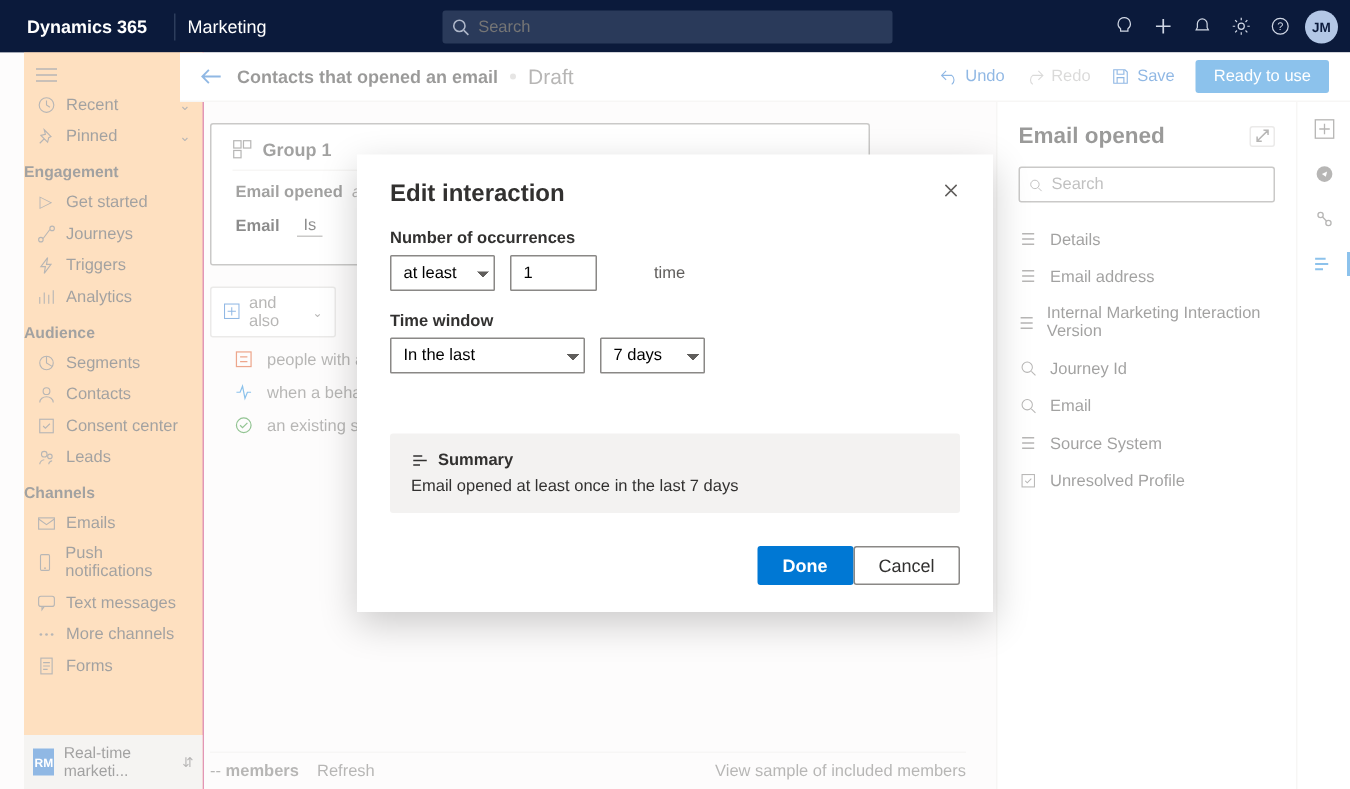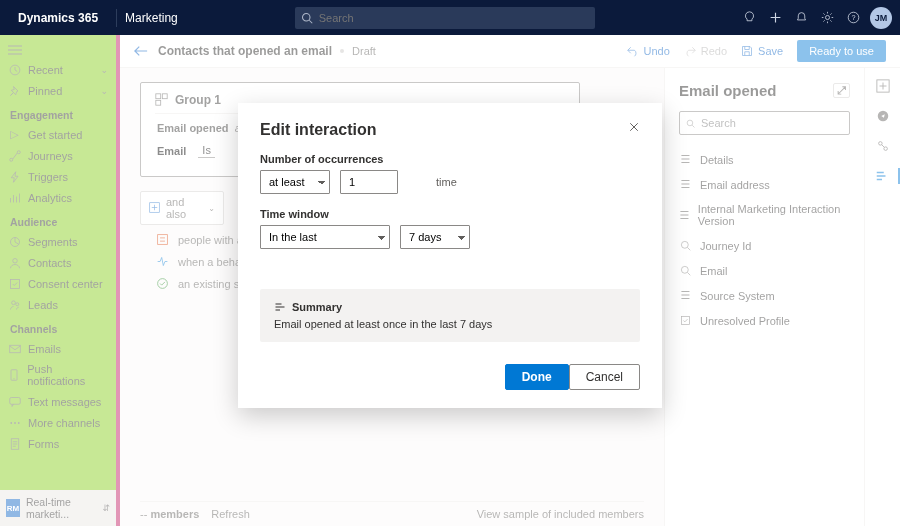--- a/index.html
+++ b/index.html
@@ -12,36 +12,36 @@
 .topbar .app { padding-right: 12px; }
 .topbar .spacer-left {width: 105px;}
 .topbar .search { flex: 0 0 300px; height: 22px; background: #2a3a5a; border-radius: 2px; display: flex; align-items: center; padding: 0 6px; color: #aeb7c9; }
 .topbar .search svg { width: 12px; height: 12px; margin-right: 6px; }
 .topbar .search input { background: transparent; border: none; color: #cfd6e4; font-size: 11px; flex: 1; outline: none;}
 .topbar .flex { flex: 1; }
 .topbar .tb-icon { width: 26px; height: 26px; display: flex; align-items: center; justify-content: center; color: #cfd6e4; }
 .topbar .avatar { width: 22px; height: 22px; border-radius: 50%; background: #b3c7e6; color: #0b1a3b; font-size: 9px; font-weight: 600; display: flex; align-items: center; justify-content: center; margin-left: 4px; }
 
 
-.leftnav { position: absolute; top: 35px; left: 0; bottom: 0; width: 120px; background: #84cc16; border-right: 4px solid #be185d; font-size: 11px; color: #323130; display: flex; flex-direction: column; padding-top:6px; }
+.leftnav { position: absolute; top: 35px; left: 16px; bottom: 0; width: 120px; background: #fdba74; border-right: 1px solid #be185d; font-size: 11px; color: #323130; display: flex; flex-direction: column; padding-top:6px; }
 .leftnav .ham { padding: 4px 8px; color:#605e5c; }
 .leftnav .nav-item { display: flex; align-items: center; gap: 7px; padding: 4px 8px; color: #323130; }
 .leftnav .nav-item .ic { width: 13px; height: 13px; color: #605e5c; display:flex;align-items:center;justify-content:center;}
 .leftnav .nav-item .chev { margin-left: auto; font-size: 9px; color:#605e5c;}
-.leftnav .section { font-weight: 600; padding: 8px 10px 3px; font-size: 10.5px; color: #323130;}
+.leftnav .section { font-weight: 600; padding: 8px 0 3px; font-size: 10.5px; color: #323130;}
 .leftnav .footer { margin-top: auto; display:flex; align-items:center; gap:6px; background:#e8e6e3; padding:6px; font-size:10.5px;}
 .leftnav .footer .rm { width:18px;height:18px;background:#0b62c4;color:#fff;font-size:8px;font-weight:600;display:flex;align-items:center;justify-content:center;}
 .leftnav .footer .upd{ margin-left:auto;font-size:9px;color:#605e5c;}
 
 
 .header { position: absolute; left: 120px; right: 0; top: 35px; height: 33px; background: #fff; display: flex; align-items: center; padding: 0 14px; font-size: 12px; border-bottom:1px solid #edebe9; }
 .header .back { color:#0b62c4; margin-right:10px;}
 .header .title { font-weight: 600; color:#201f1e; }
 .header .dot { width:4px;height:4px;border-radius:50%;background:#c8c6c4;margin:0 8px;}
-.header .draft { color:#605e5c; font-size:11px;}
+.header .draft { color:#605e5c; font-size:14px;}
 .header .flex { flex:1;}
 .header .hbtn { display:flex;align-items:center;gap:5px;color:#605e5c;font-size:11px;margin-left:14px;}
 .header .hbtn.blue{color:#0b62c4;}
 .header .hbtn.dim{opacity:.5;}
 .header .ready { background:#0078d4;color:#fff;padding:5px 12px;border-radius:2px;font-size:11px;margin-left:14px;}
 
 
 .canvas { position: absolute; left: 120px; right: 236px; top: 68px; bottom: 0; padding: 14px 20px; }
 .groupbox { border:1px solid #8a8886; background:#fff; border-radius:2px; padding:10px 14px 14px; width: 440px;}
 .groupbox .grouptitle { font-weight:600; color:#323130; font-size:12px; display:flex;align-items:center;gap:6px; padding-bottom:6px;border-bottom:1px solid #edebe9;}

